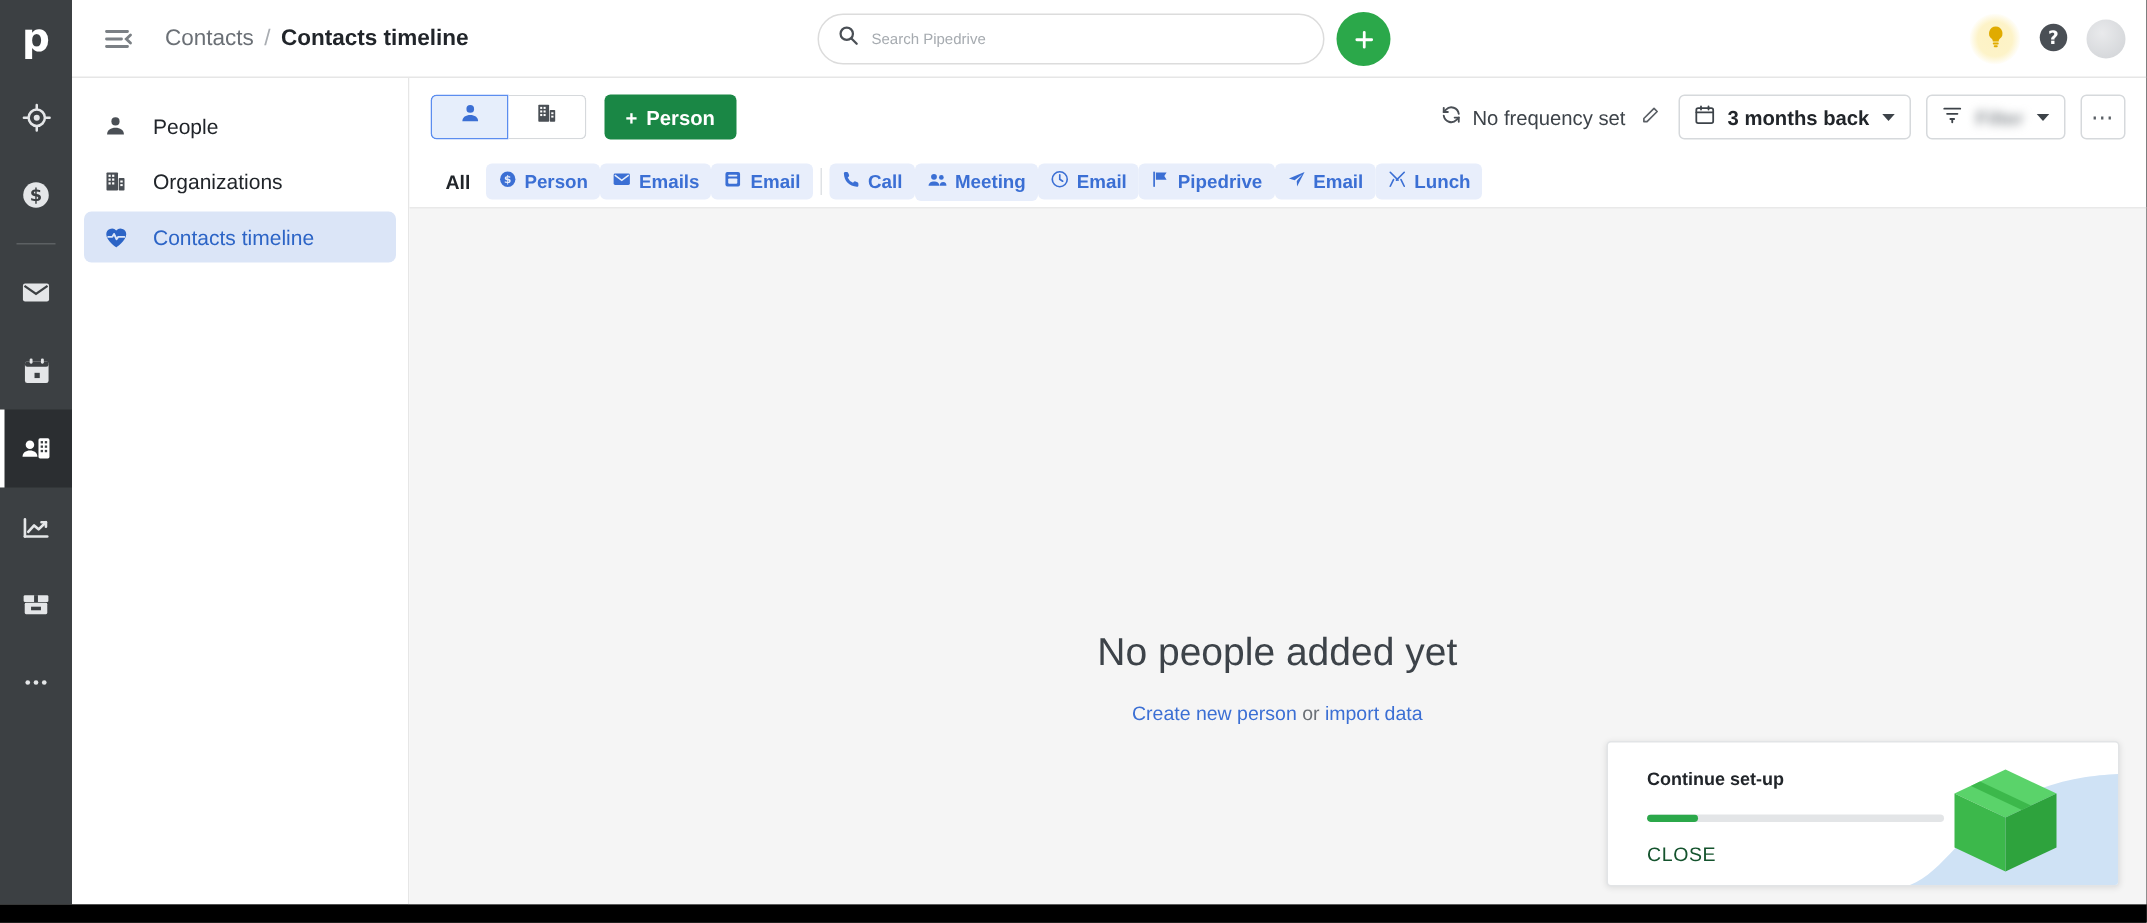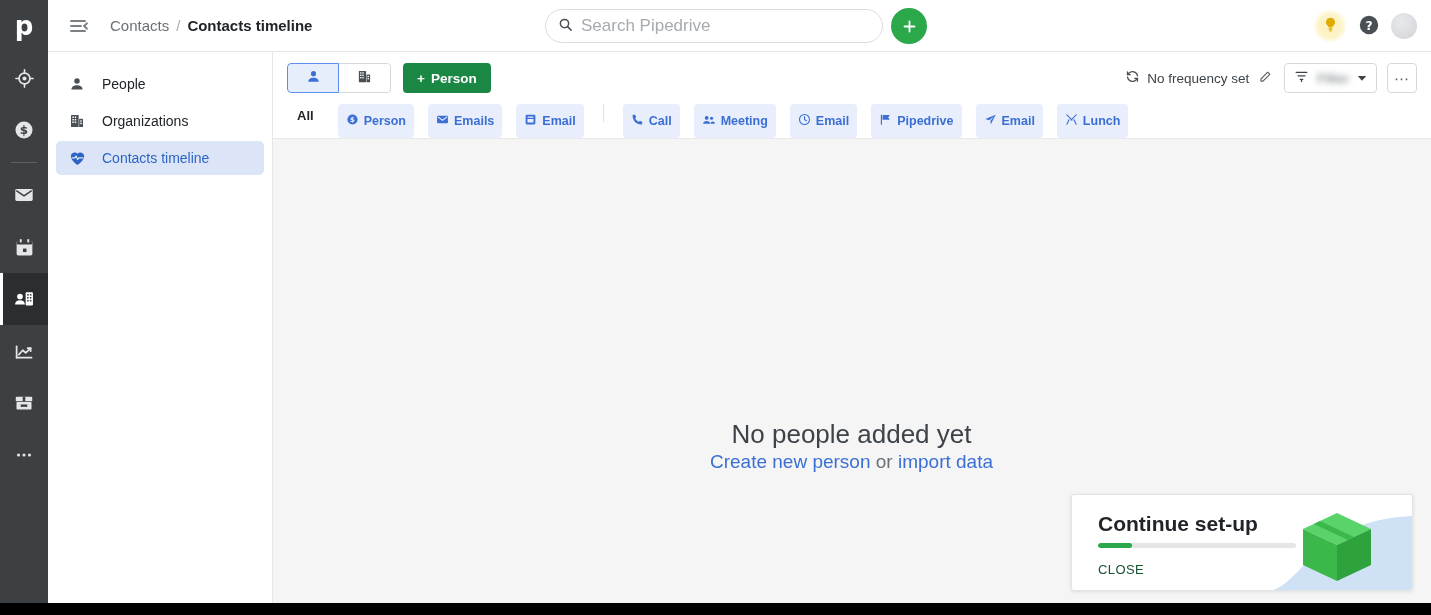--- a/index.html
+++ b/index.html
@@ -45,21 +45,21 @@
   .bc-parent { color: #6b7076; cursor: pointer; }
   .bc-sep { color: #a9adb2; }
   .bc-current { color: #21252a; font-weight: bold; }
 
   .search-wrap { position: absolute; left: 497px; top: 9px; width: 338px; height: 34px; }
   .search-box {
     width: 100%; height: 34px; border: 1px solid #dcdcdc; border-radius: 17px;
     display: flex; align-items: center; padding: 0 12px; background: #fff;
   }
   .search-box input {
-    border: 0; outline: 0; flex: 1; font-size: 17px; color: #21252a;
+    border: 0; outline: 0; flex: 1; font-size: 10px; color: #21252a;
     font-family: "Liberation Sans", sans-serif; margin-left: 8px; background: transparent;
   }
   .search-box input::placeholder { color: #a6abb0; }
   .add-btn {
     position: absolute; left: 843px; top: 8px; width: 36px; height: 36px; border-radius: 50%;
     background: #2ba84a; color: #fff; border: 0; cursor: pointer;
     display: flex; align-items: center; justify-content: center;
   }
   .hdr-right { position: absolute; right: 14px; top: 9px; display: flex; align-items: center; gap: 11px; }
   .bulb-btn {
@@ -114,46 +114,46 @@
   .blurred {
     filter: blur(3.2px); color: #8a8f94; font-weight: bold; font-size: 13px; user-select:none;
   }
   .more-btn {
     width: 30px; height: 30px; border: 1px solid #d6d9dc; border-radius: 4px; background: #fff;
     cursor: pointer; display: flex; align-items: center; justify-content: center;
     color: #5a5f65; font-size: 15px; letter-spacing: 1px; line-height: 1;
   }
 
   
-  .chips { display: flex; gap: 14px; padding: 0 14px 0 14px; height: 34px; }
+  .chips { display: flex; align-items: center; gap: 0; padding: 0 14px 0 14px; height: 34px; }
   .chip-all { font-size: 13px; color: #21252a; font-weight: bold; padding: 4px 10px; cursor: pointer; }
   .chip {
     display: flex; align-items: center; gap: 5px; background: #e8eefb; color: #3b6fd4;
     border-radius: 4px; padding: 4px 8px; font-size: 12.5px; font-weight: bold; cursor: pointer;
     white-space: nowrap;
   }
   .chip-div { width: 1px; height: 18px; background: #dfe2e5; margin: 0 5px; }
 
   .canvas {
     position: absolute; left: 0; top: 86px; right: 0; bottom: 0;
     background: #f5f5f5; border-top: 1px solid #e9e9e9;
   }
   .empty { position: absolute; left: 0; right: 1px; top: 280px; text-align: center; }
   .empty-title { font-size: 26px; color: #3d4349; }
-  .empty-sub { margin-top: 1px; font-size: 19px; color: #6b7076; }
+  .empty-sub { margin-top: 18px; font-size: 13px; color: #6b7076; }
   .empty-sub a { color: #3b6fd4; text-decoration: none; cursor: pointer; }
 
   
   .setup-card {
     position: absolute; right: 18px; bottom: 12px; width: 342px; height: 97px;
     background: #fff; border: 1px solid #e2e4e6; border-radius: 3px;
     box-shadow: 0 1px 4px rgba(0,0,0,.10); overflow: hidden;
   }
   .setup-art { position: absolute; right: 0; top: 0; width: 150px; height: 97px; overflow: hidden; }
-  .setup-title { position: absolute; left: 26px; top: 17px; font-size: 21px; font-weight: bold; color: #21252a; }
+  .setup-title { position: absolute; left: 26px; top: 17px; font-size: 12px; font-weight: bold; color: #21252a; }
   .progress {
     position: absolute; left: 26px; top: 48px; width: 198px; height: 5px;
     background: #e3e5e7; border-radius: 3px; overflow: hidden;
   }
   .progress-fill { height: 5px; background: #2ba84a; border-radius: 3px; }
   .setup-close {
     position: absolute; left: 26px; top: 67px; background: transparent; border: 0; cursor: pointer;
     font-size: 13px; color: #14532d; letter-spacing: .4px; font-family: "Liberation Sans", sans-serif;
     padding: 0;
   }
@@ -406,20 +406,34 @@
           <span>No frequency set</span>
           <button class="pencil-btn">
             <span>
               <svg width="14" height="14" viewBox="0 0 24 24" fill="none" stroke="#5a5f65" stroke-width="1.9" stroke-linecap="round" stroke-linejoin="round">
                 <path d="M16.6 3.8 20.2 7.4 8.6 19H5v-3.6z"></path>
               </svg>
             </span>
           </button>
         </div>
 
+        <div class="tb-select">
+          <span>
+            <svg width="15" height="15" viewBox="0 0 24 24" fill="none" stroke="#3d4349" stroke-width="1.9">
+              <rect x="3" y="5" width="18" height="16" rx="2"></rect>
+              <path d="M3 9.4h18M8 3v3.4M16 3v3.4" stroke-linecap="round"></path>
+            </svg>
+          </span>
+          <span>3 months back</span>
+          <span>
+            <svg width="10" height="10" viewBox="0 0 12 12" fill="#3d4349">
+                <path d="M1 3.6h10L6 9.2z"></path>
+              </svg>
+          </span>
+        </div>
 
         <div class="tb-select filter">
           <span>
             <svg width="15" height="15" viewBox="0 0 24 24" fill="none" stroke="#3d4349" stroke-width="2" stroke-linecap="round">
               <path d="M3.5 5.5h17M6.5 11h11M10 16.5h4M12 16.5v3.5"></path>
             </svg>
           </span>
           <span class="blurred">Filter</span>
           <span>
             <svg width="10" height="10" viewBox="0 0 12 12" fill="#3d4349">

